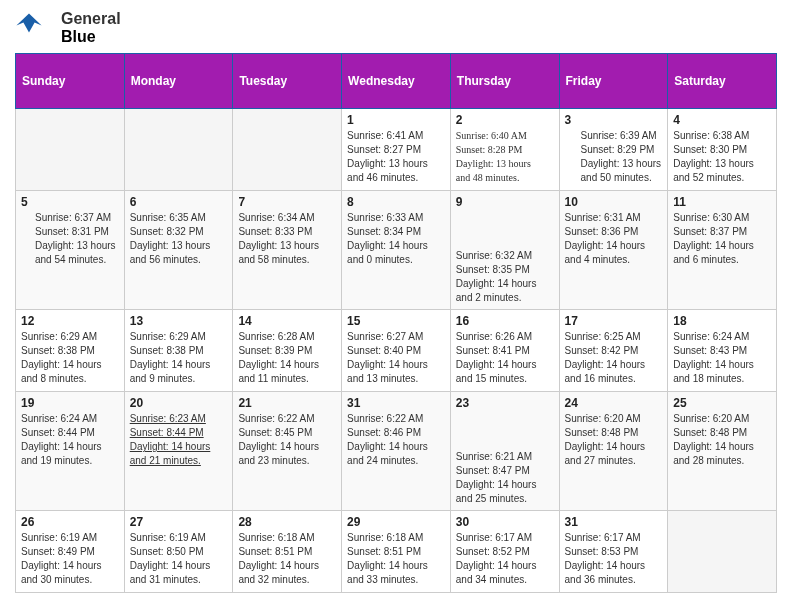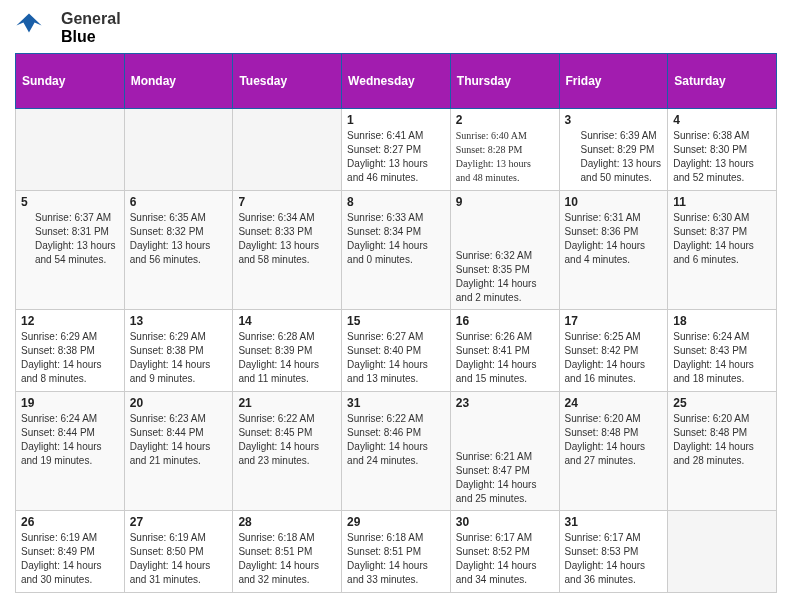--- a/index.html
+++ b/index.html
@@ -256,21 +256,21 @@
         <tr class="row-alt">
           <td>
             <div class="day-number">19</div>
             <div class="day-info" style="white-space: pre-line;">Sunrise: 6:24 AM
 Sunset: 8:44 PM
 Daylight: 14 hours
 and 19 minutes.</div>
           </td>
           <td>
             <div class="day-number">20</div>
-            <div class="day-info" style="white-space: pre-line;">Sunrise: 6:23 AM
+            <div class="day-info" style="white-space: pre-line; text-decoration: underline;">Sunrise: 6:23 AM
 Sunset: 8:44 PM
 Daylight: 14 hours
 and 21 minutes.</div>
           </td>
           <td>
             <div class="day-number">21</div>
             <div class="day-info" style="white-space: pre-line;">Sunrise: 6:22 AM
 Sunset: 8:45 PM
 Daylight: 14 hours
 and 23 minutes.</div>

